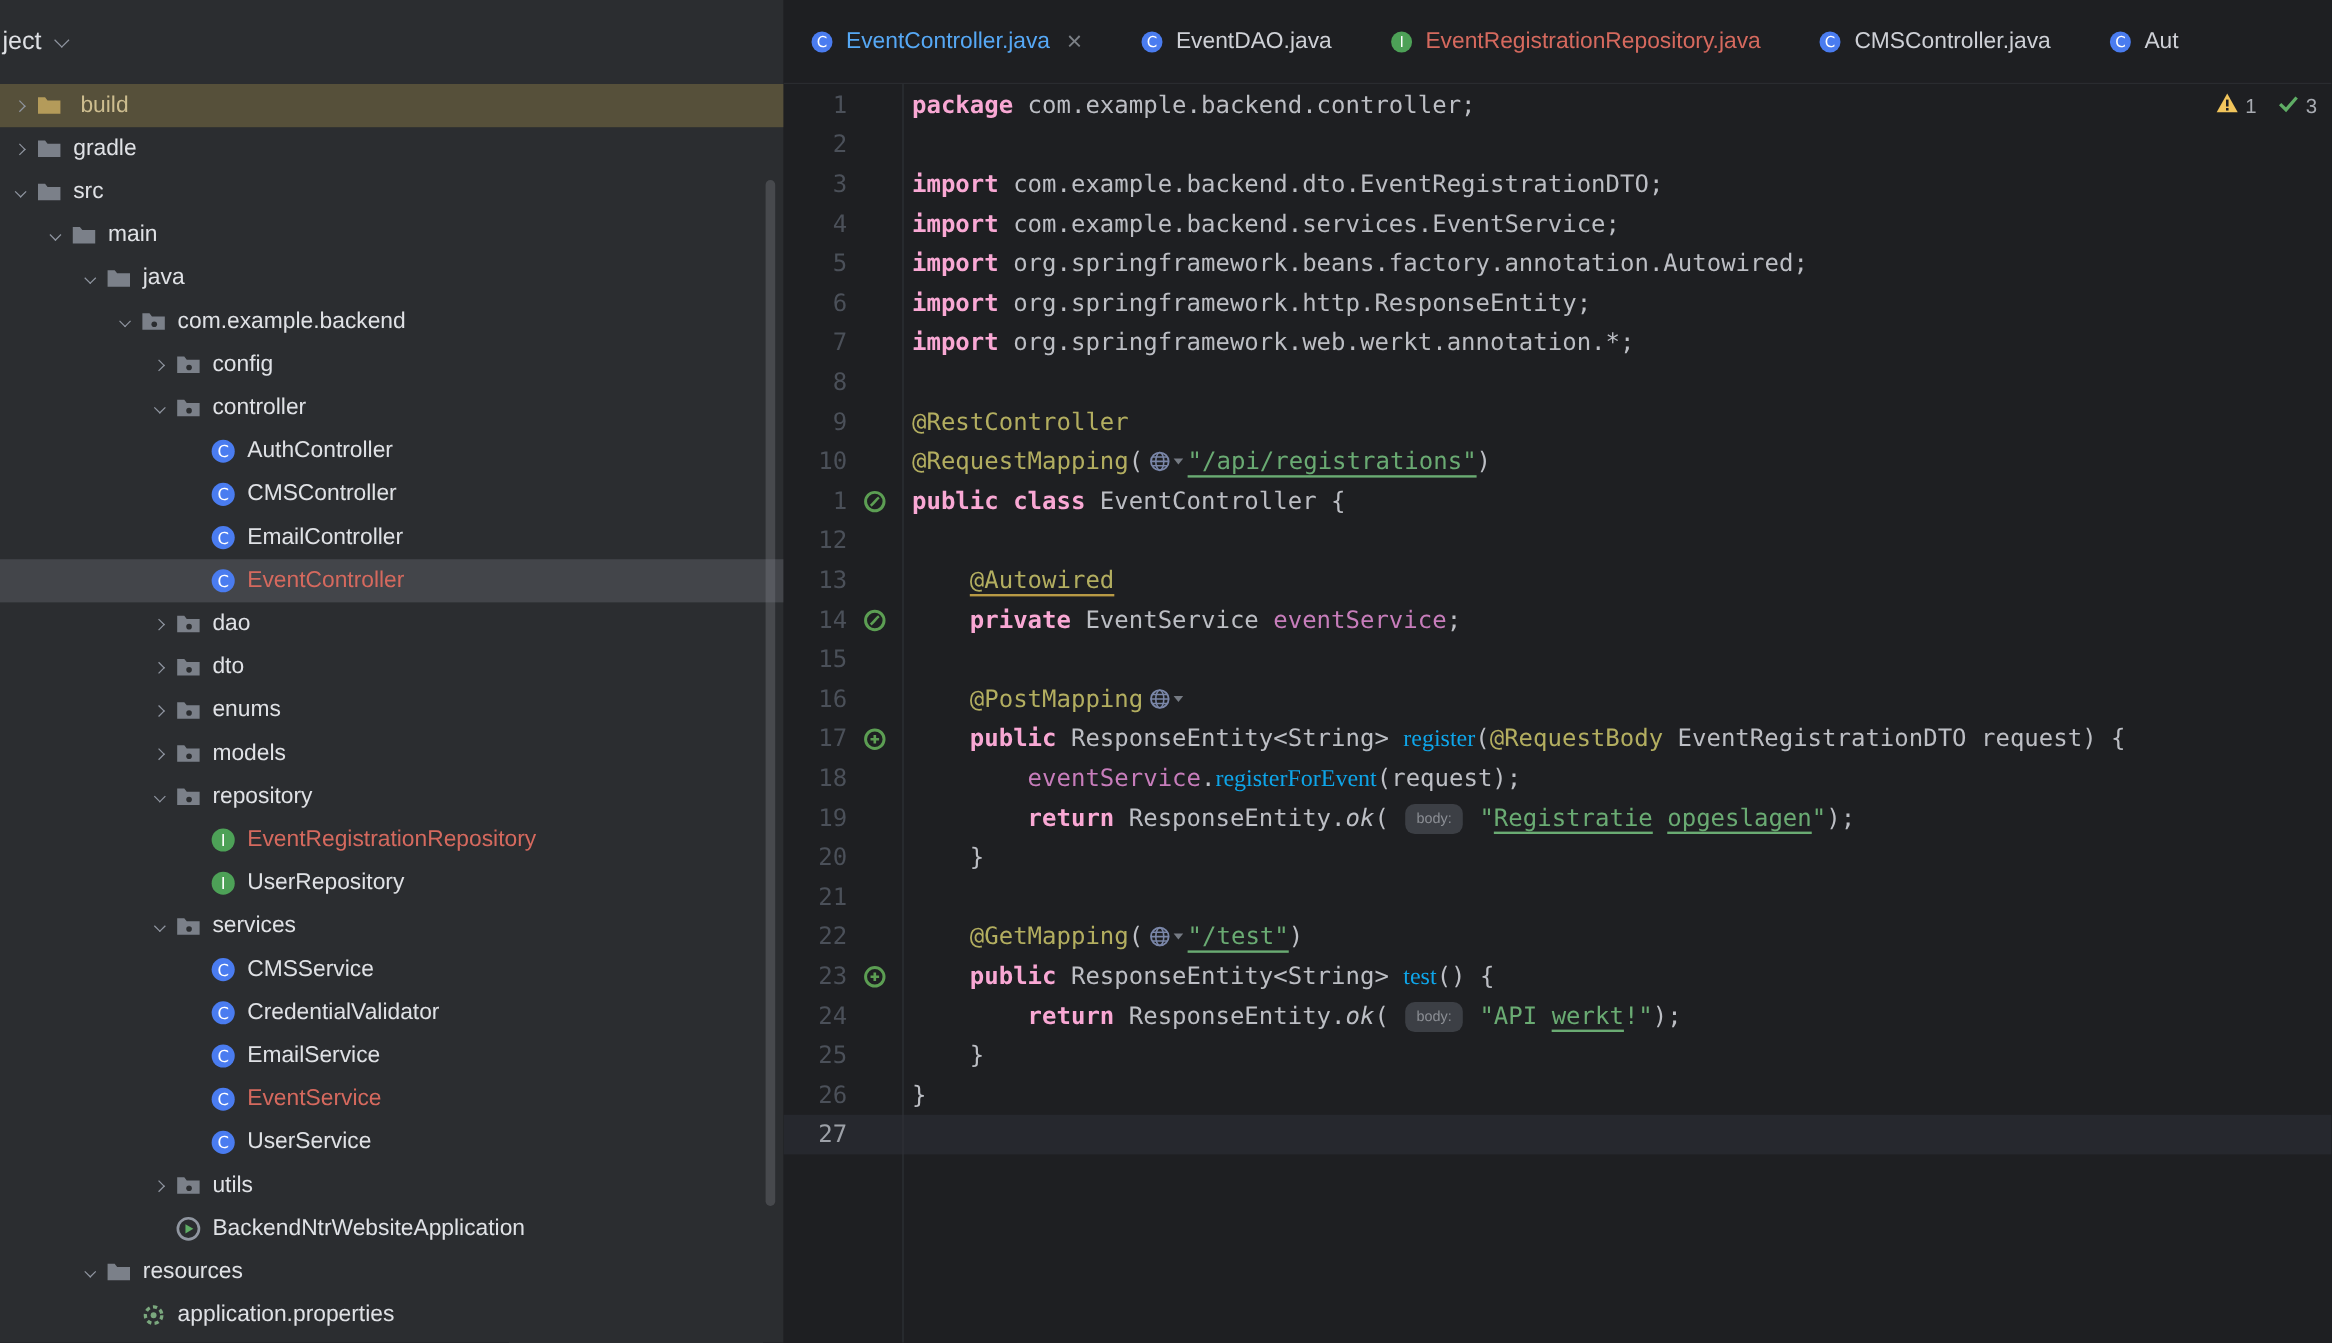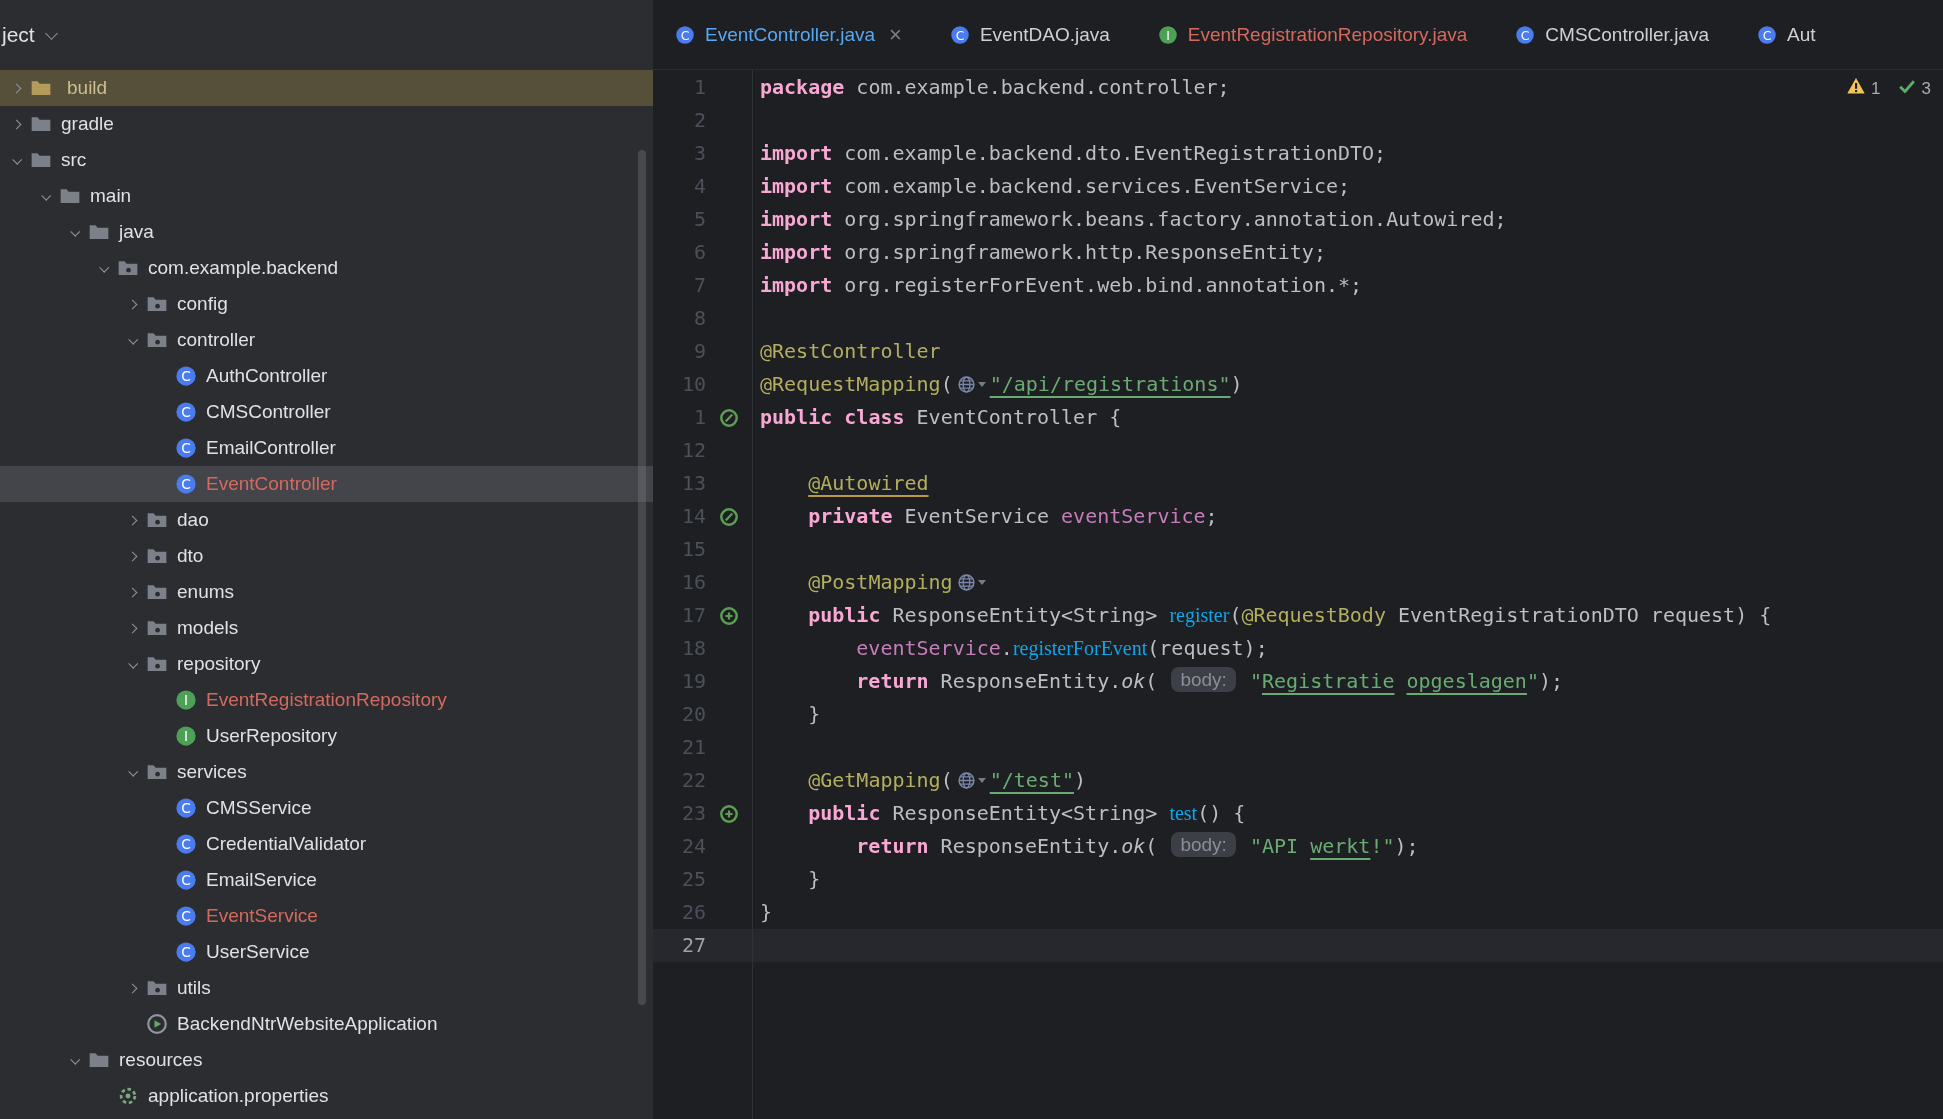--- a/index.html
+++ b/index.html
@@ -48,21 +48,21 @@
   
   .tok-k { color:#f9a8d4;font-weight:bold; }
   .tok-p { color:#bcbec4; }
   .tok-a { color:#b3ae60;margin-top:22px; }
   .tok-aw { color:#b3ae60; text-decoration:underline; text-decoration-color:#b89a45; text-underline-offset:5px; text-decoration-thickness:1.5px; }
   .tok-s { color:#6aab73; }
   .tok-su { color:#6aab73; text-decoration:underline; text-decoration-color:#6aab73; text-underline-offset:5px; text-decoration-thickness:1.5px; }
   .tok-m { color:#0ea5e9;font-family:Liberation Serif, serif; }
   .tok-f { color:#c77dbb; }
   .tok-i { color:#bcbec4; font-style:italic; }
-  .chip { display:inline-block; background:#3c3f45; color:#8b8e94; border-radius:8px; padding:0 9px; font-size:19px; line-height:25px; font-family:"Liberation Sans", sans-serif; margin:0 2px; position:relative; top:-2px; }
+  .chip { display:inline-block; background:#3c3f45; color:#8b8e94; border-radius:8px; padding:0 9px; font-size:12px; line-height:25px; font-family:"Liberation Sans", sans-serif; margin:0 2px; position:relative; top:-2px; }
   .globe-inlay { display:inline-flex; align-items:center; gap:2px; margin:0 4px; vertical-align:-3px; }
   .gchev { width:0; height:0; border-left:4.5px solid transparent; border-right:4.5px solid transparent; border-top:5.5px solid #767b84; display:inline-block; }
 </style>
 </head>
 <body>
 
 <div id="app">
 
   <aside id="project-panel">
     <div id="panel-header">
@@ -490,21 +490,21 @@
         <div class="cline">
           <div class="gut">
             <span class="n">6</span>
           </div>
           <div class="ctext"><span class="tok-k">import</span><span class="tok-p"> org.springframework.http.ResponseEntity;</span></div>
         </div>
         <div class="cline">
           <div class="gut">
             <span class="n">7</span>
           </div>
-          <div class="ctext"><span class="tok-k">import</span><span class="tok-p"> org.registerForEvent.web.bind.annotation.*;</span></div>
+          <div class="ctext"><span class="tok-k">import</span><span class="tok-p"> org.springframework.web.werkt.annotation.*;</span></div>
         </div>
         <div class="cline">
           <div class="gut">
             <span class="n">8</span>
           </div>
           <div class="ctext"></div>
         </div>
         <div class="cline">
           <div class="gut">
             <span class="n">9</span>

